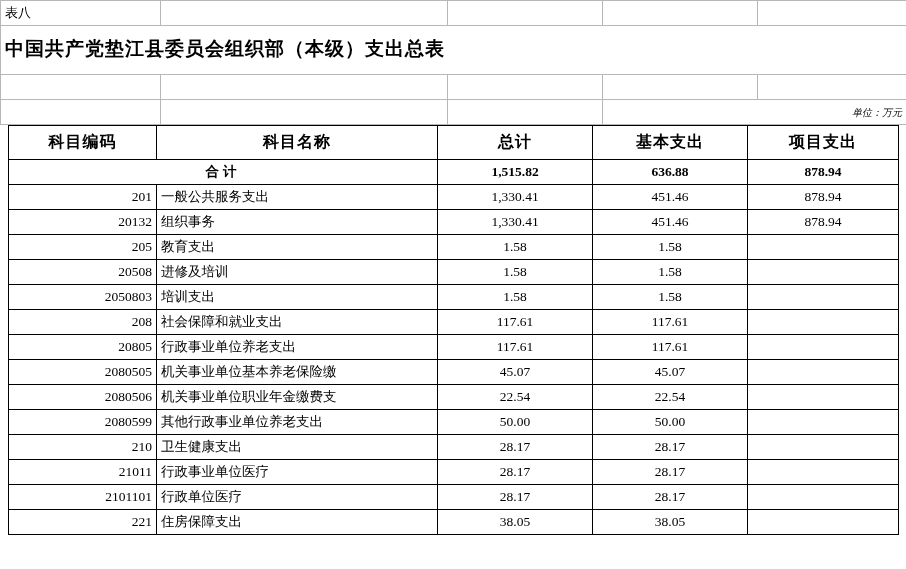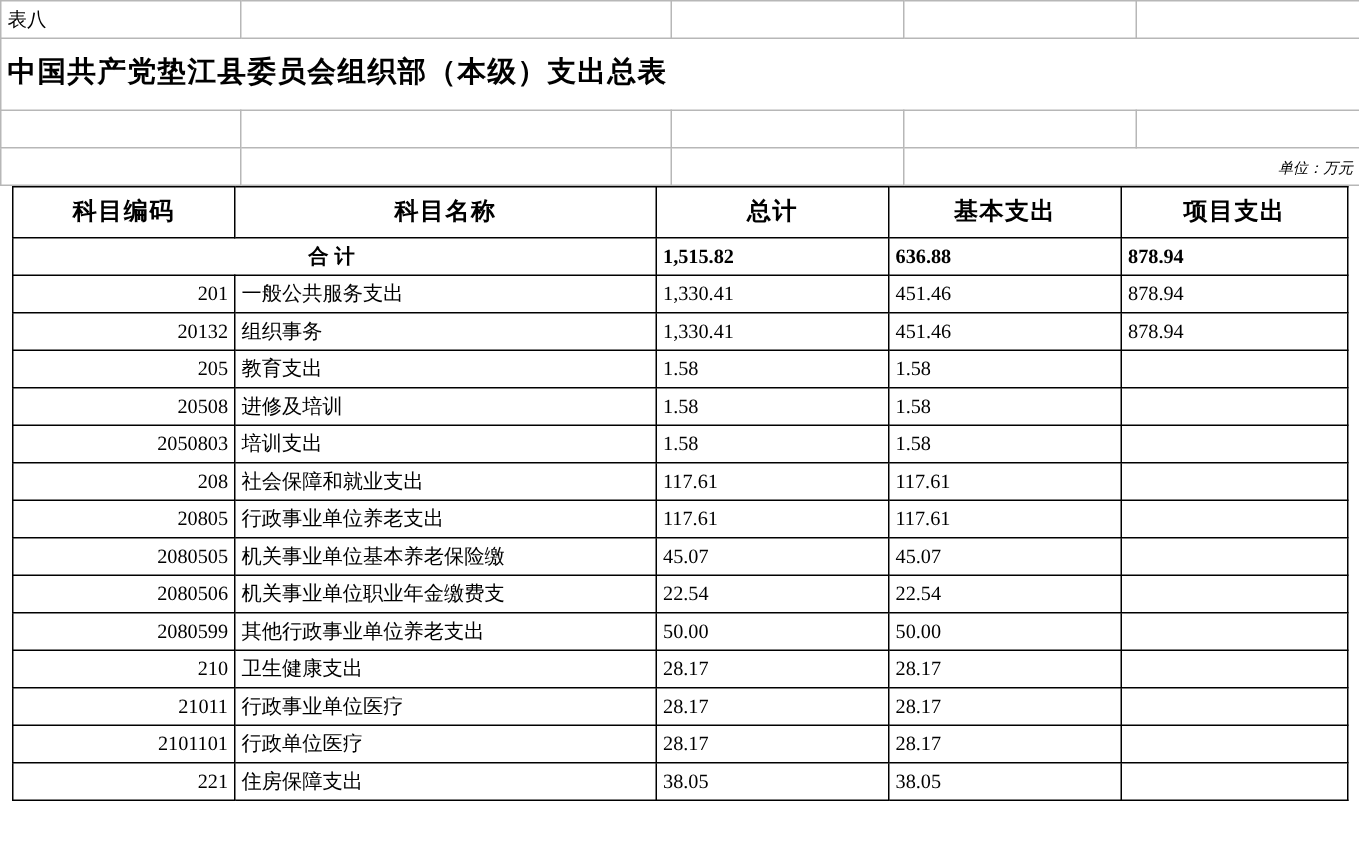--- a/index.html
+++ b/index.html
@@ -80,20 +80,21 @@
     letter-spacing: 1px;
   }
   td.code {
     text-align: right;
     font-family: Liberation Serif, serif;
   }
   td.name {
     text-align: left;
   }
   td.num {
+    text-align: center;
     font-family: "Liberation Serif", "DejaVu Serif", serif;
   }
   tr.total td {
     font-weight: bold;
   }
   td.total-label {
     text-align: center;
     font-weight: bold;
     letter-spacing: 4px;
   }

